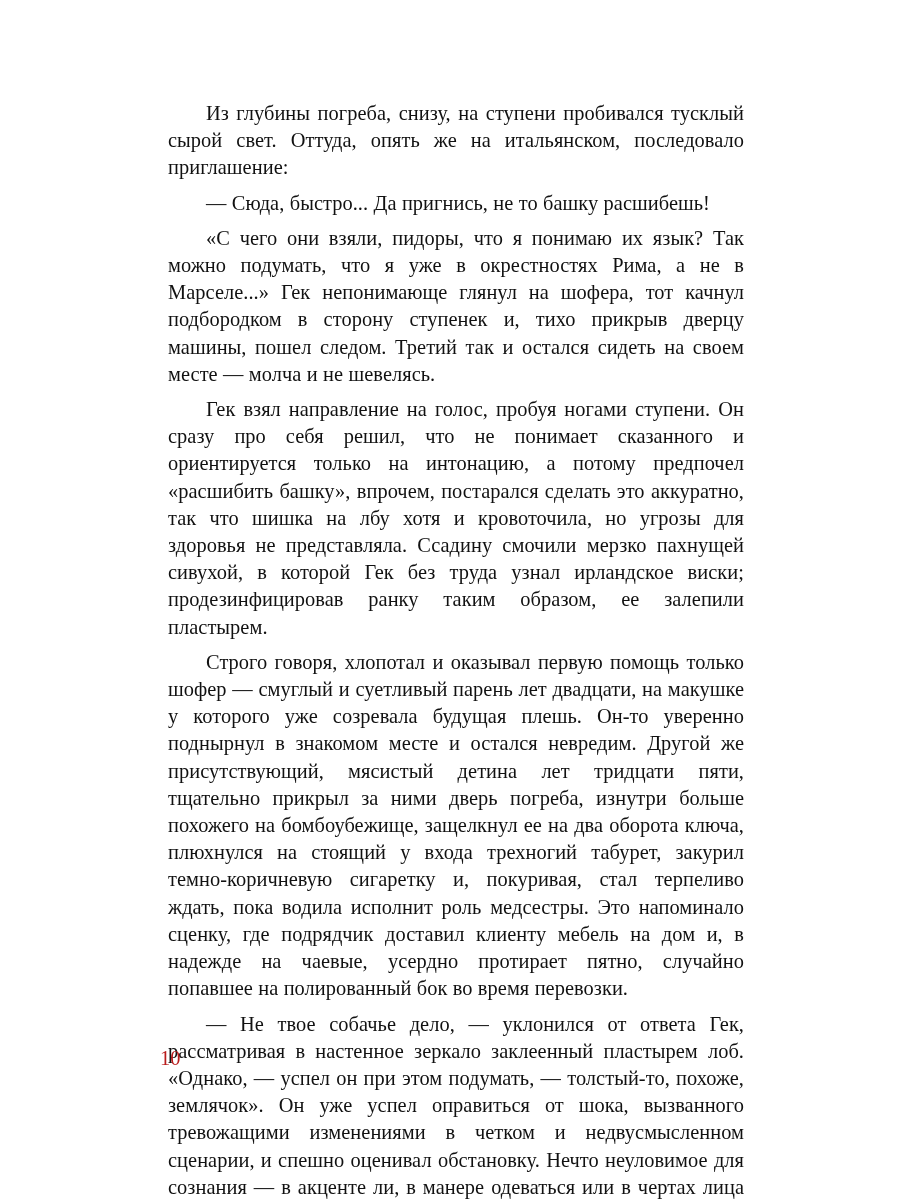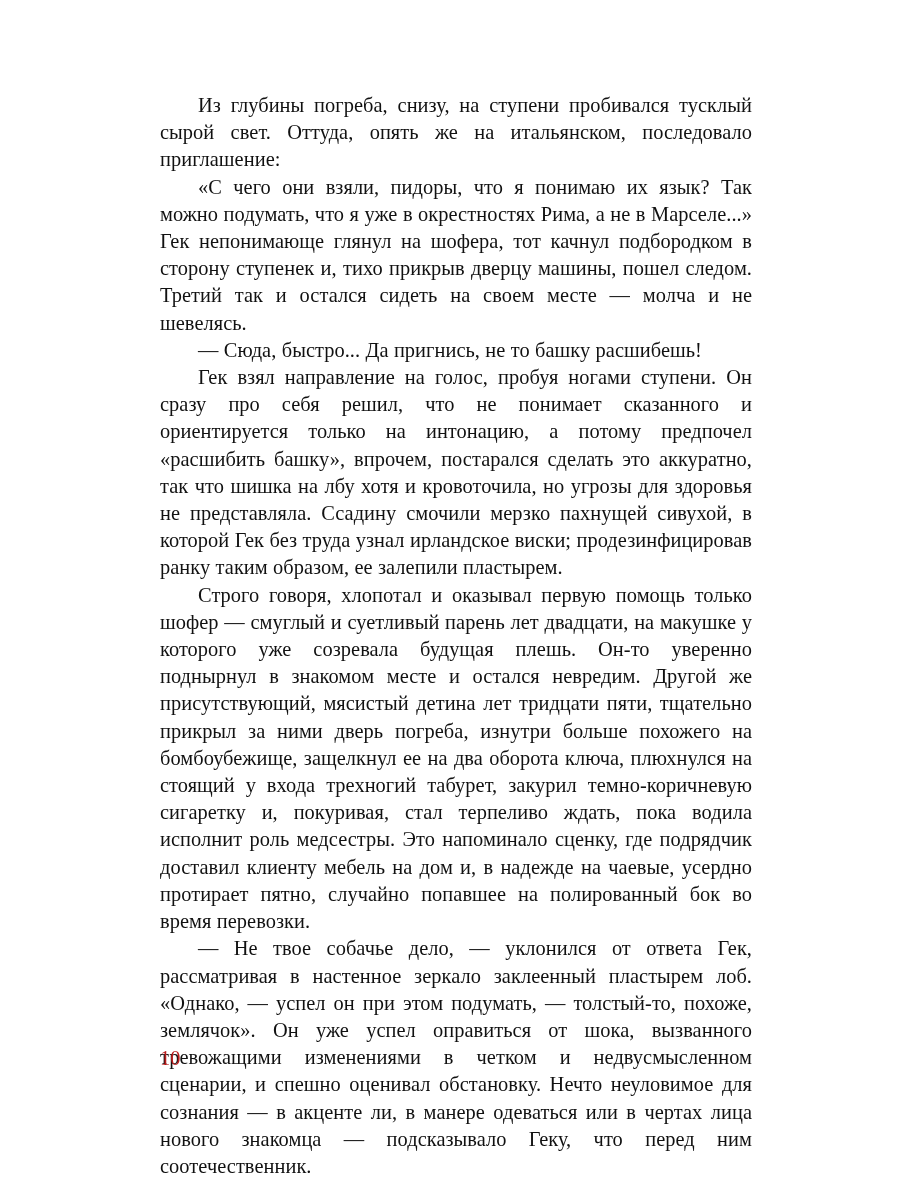--- a/index.html
+++ b/index.html
@@ -21,21 +21,21 @@
     background: #ffffff;
     box-sizing: border-box;
   }
   .text-block {
     position: absolute;
     left: 160px;
     top: 92px;
     width: 592px;
   }
   .para {
-    margin: 0;
+    margin: 8px;
     text-indent: 38px;
     text-align: justify;
     font-size: 20.4px;
     line-height: 27.2px;
     letter-spacing: 0.05px;
     word-spacing: 0.2px;
     -webkit-font-smoothing: none;
   }
   .para:last-child {
     margin-bottom: 0;
@@ -49,22 +49,22 @@
     color: #b91c1c;
   }
 </style>
 </head>
 <body>
 
 <div class="page">
 
   <div class="text-block">
     <p class="para">Из глубины погреба, снизу, на ступени пробивался тусклый сырой свет. Оттуда, опять же на итальянском, последовало приглашение:</p>
+    <p class="para">— Сюда, быстро... Да пригнись, не то башку расшибешь!</p>
     <p class="para">«С чего они взяли, пидоры, что я понимаю их язык? Так можно подумать, что я уже в окрестностях Рима, а не в Марселе...» Гек непонимающе глянул на шофера, тот качнул подбородком в сторону ступенек и, тихо прикрыв дверцу машины, пошел следом. Третий так и остался сидеть на своем месте — молча и не шевелясь.</p>
-    <p class="para">— Сюда, быстро... Да пригнись, не то башку расшибешь!</p>
     <p class="para">Гек взял направление на голос, пробуя ногами ступени. Он сразу про себя решил, что не понимает сказанного и ориентируется только на интонацию, а потому предпочел «расшибить башку», впрочем, постарался сделать это аккуратно, так что шишка на лбу хотя и кровоточила, но угрозы для здоровья не представляла. Ссадину смочили мерзко пахнущей сивухой, в которой Гек без труда узнал ирландское виски; продезинфицировав ранку таким образом, ее залепили пластырем.</p>
     <p class="para">Строго говоря, хлопотал и оказывал первую помощь только шофер — смуглый и суетливый парень лет двадцати, на макушке у которого уже созревала будущая плешь. Он-то уверенно поднырнул в знакомом месте и остался невредим. Другой же присутствующий, мясистый детина лет тридцати пяти, тщательно прикрыл за ними дверь погреба, изнутри больше похожего на бомбоубежище, защелкнул ее на два оборота ключа, плюхнулся на стоящий у входа трехногий табурет, закурил темно-коричневую сигаретку и, покуривая, стал терпеливо ждать, пока водила исполнит роль медсестры. Это напоминало сценку, где подрядчик доставил клиенту мебель на дом и, в надежде на чаевые, усердно протирает пятно, случайно попавшее на полированный бок во время перевозки.</p>
     <p class="para">— Не твое собачье дело, — уклонился от ответа Гек, рассматривая в настенное зеркало заклеенный пластырем лоб. «Однако, — успел он при этом подумать, — толстый-то, похоже, землячок». Он уже успел оправиться от шока, вызванного тревожащими изменениями в четком и недвусмысленном сценарии, и спешно оценивал обстановку. Нечто неуловимое для сознания — в акценте ли, в манере одеваться или в чертах лица нового знакомца — подсказывало Геку, что перед ним соотечественник.</p>
   </div>
 
   <div class="folio">10</div>
 
 </div>
 
 </body></html>

